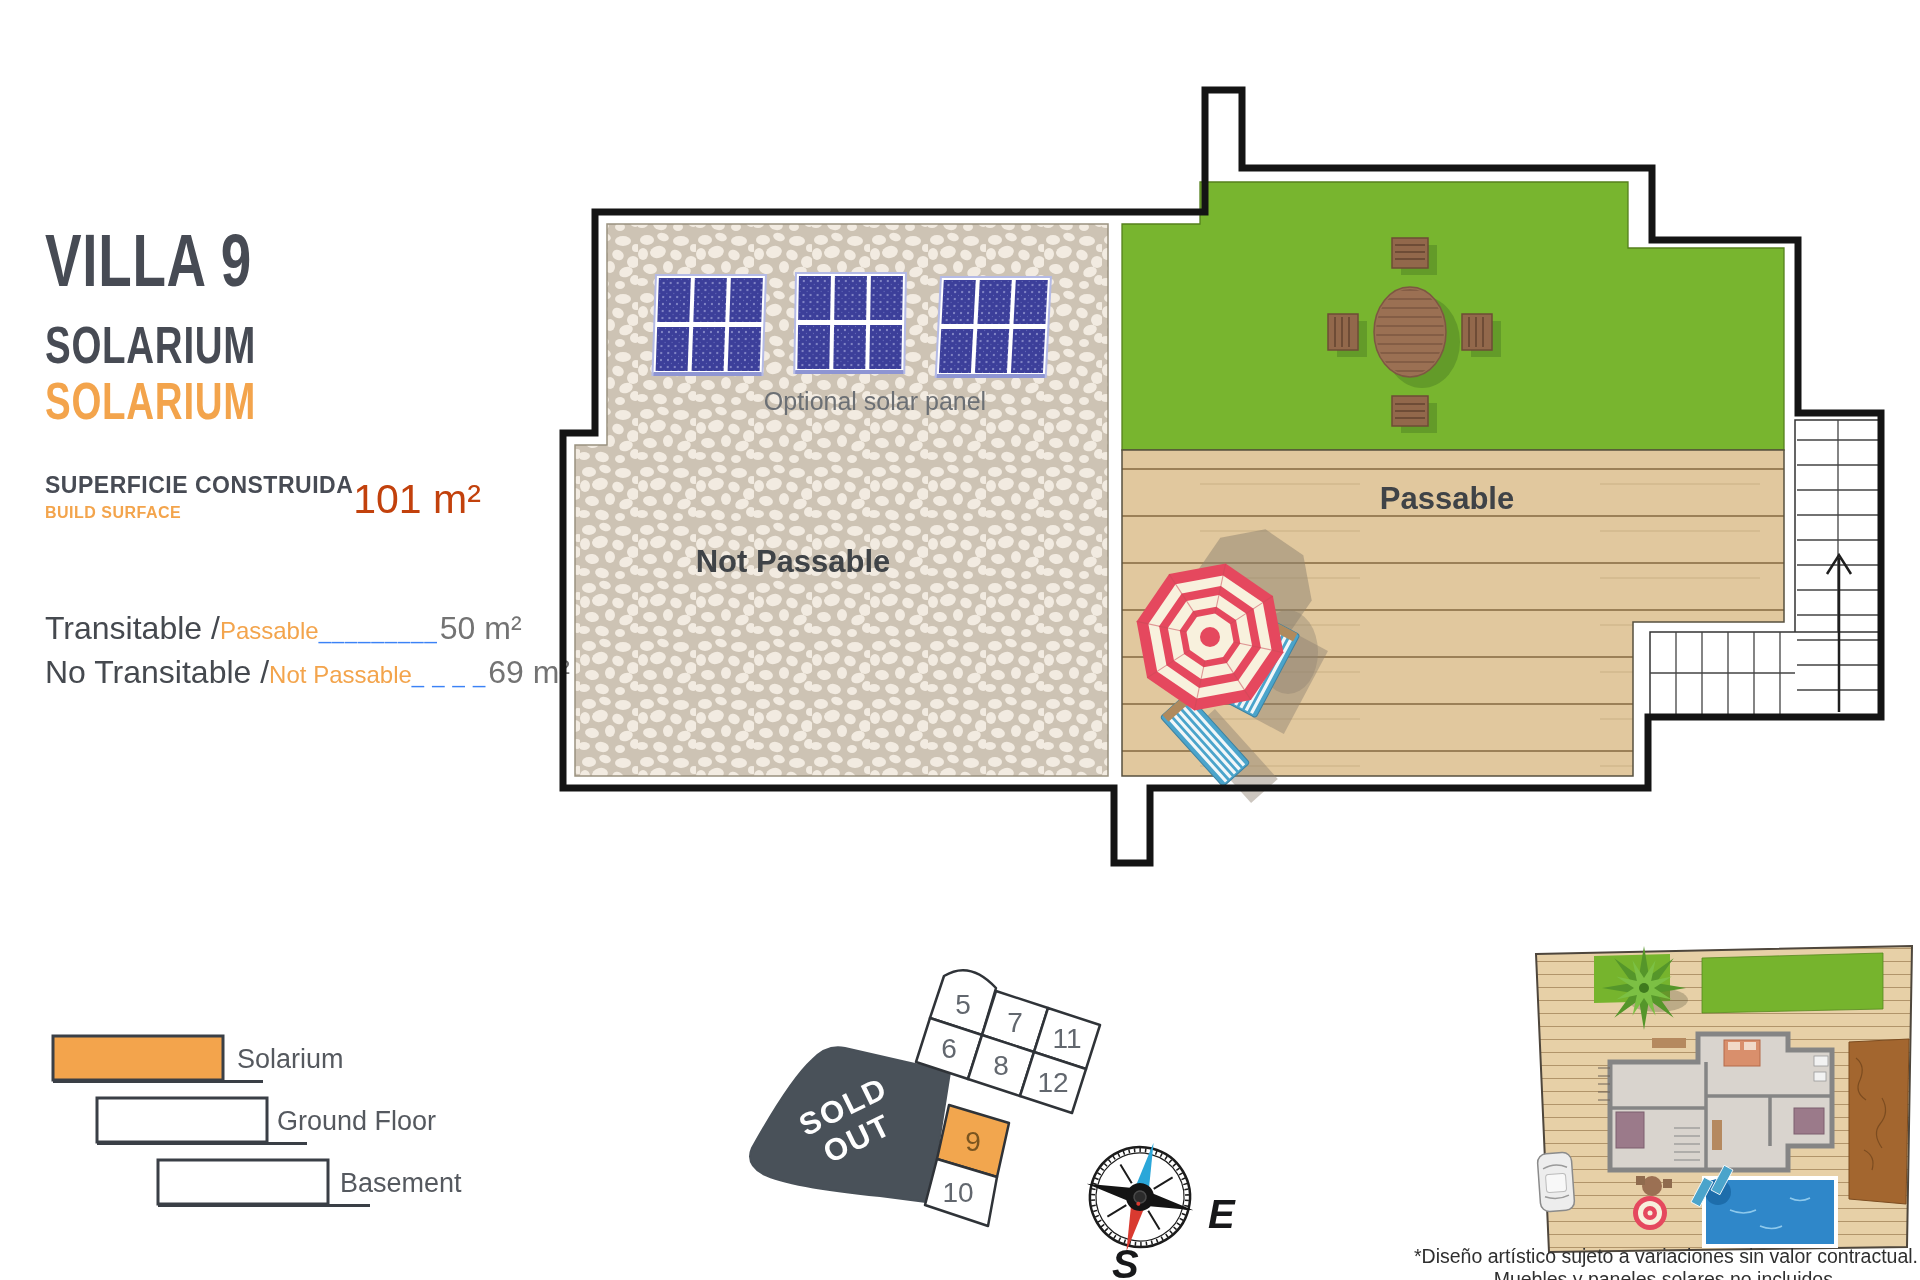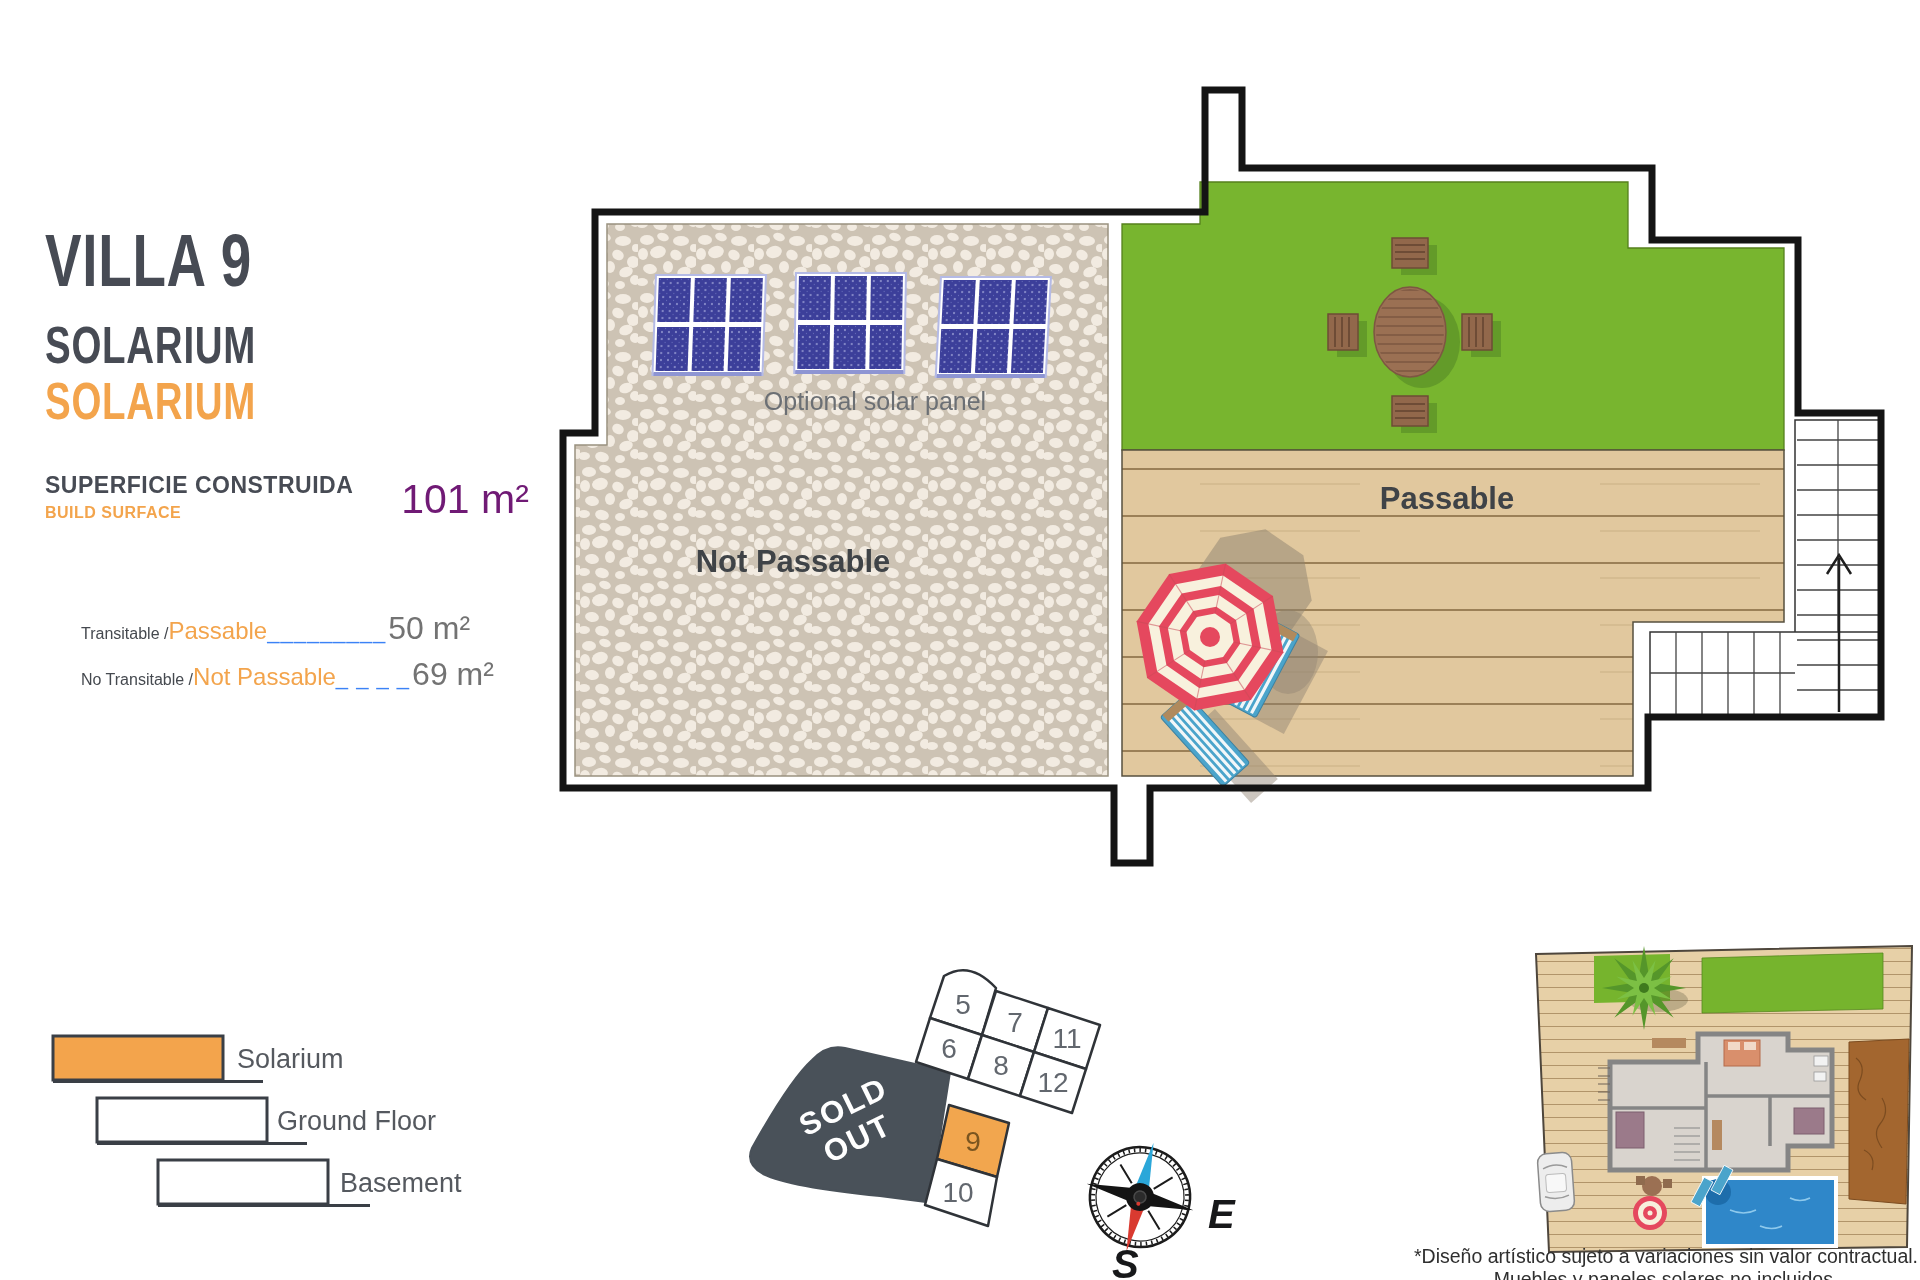--- a/index.html
+++ b/index.html
@@ -8,28 +8,28 @@
   svg{position:absolute;left:0;top:0;}
   svg text{font-family:"Liberation Sans",sans-serif;}
   
   .title-block{position:absolute;left:45px;top:226px;color:#474b54;}
   .villa-title{font-size:74px;font-weight:bold;line-height:70px;letter-spacing:1px;
     transform:scaleX(.74);transform-origin:left top;white-space:nowrap;}
   .sub-es{font-size:52px;font-weight:bold;line-height:54px;margin-top:22px;letter-spacing:1px;
     transform:scaleX(.74);transform-origin:left top;white-space:nowrap;color:#474b54;}
   .sub-en{font-size:52px;font-weight:bold;line-height:54px;margin-top:2px;letter-spacing:1px;
     transform:scaleX(.74);transform-origin:left top;white-space:nowrap;color:#f3a44c;}
-  .surface-row{position:absolute;left:45px;top:472px;display:flex;align-items:center;gap:20px;}
+  .surface-row{position:absolute;left:45px;top:472px;display:flex;align-items:center;}
   .surface-labels{display:flex;flex-direction:column;}
   .surface-es{font-size:23px;font-weight:800;letter-spacing:.5px;color:#474b54;line-height:27px;}
   .surface-en{font-size:16px;font-weight:800;letter-spacing:.5px;color:#f3a44c;line-height:27px;}
-  .surface-value{font-size:41px;color:#701a75;margin-left:28px;white-space:nowrap;}
+  .surface-value{font-size:41px;color:#c2410c;white-space:nowrap;}
   .meas-block{position:absolute;left:45px;top:608px;}
   .meas-row{display:flex;align-items:baseline;white-space:nowrap;line-height:40px;}
-  .meas-es{font-size:16px;color:#45494f;margin-left:36px;}
+  .meas-es{font-size:32px;color:#45494f;}
   .meas-en{font-size:24px;color:#f3a44c;}
   .meas-leader{font-size:22px;color:#3b82f6;letter-spacing:1px;}
   .meas-value{font-size:32px;color:#737373;margin-left:2px;}
   
   .disclaimer{position:absolute;left:1408px;top:1245px;width:516px;text-align:center;
     color:#2f2f2f;font-size:19.5px;line-height:23px;}
 </style>
 </head>
 <body>
 

